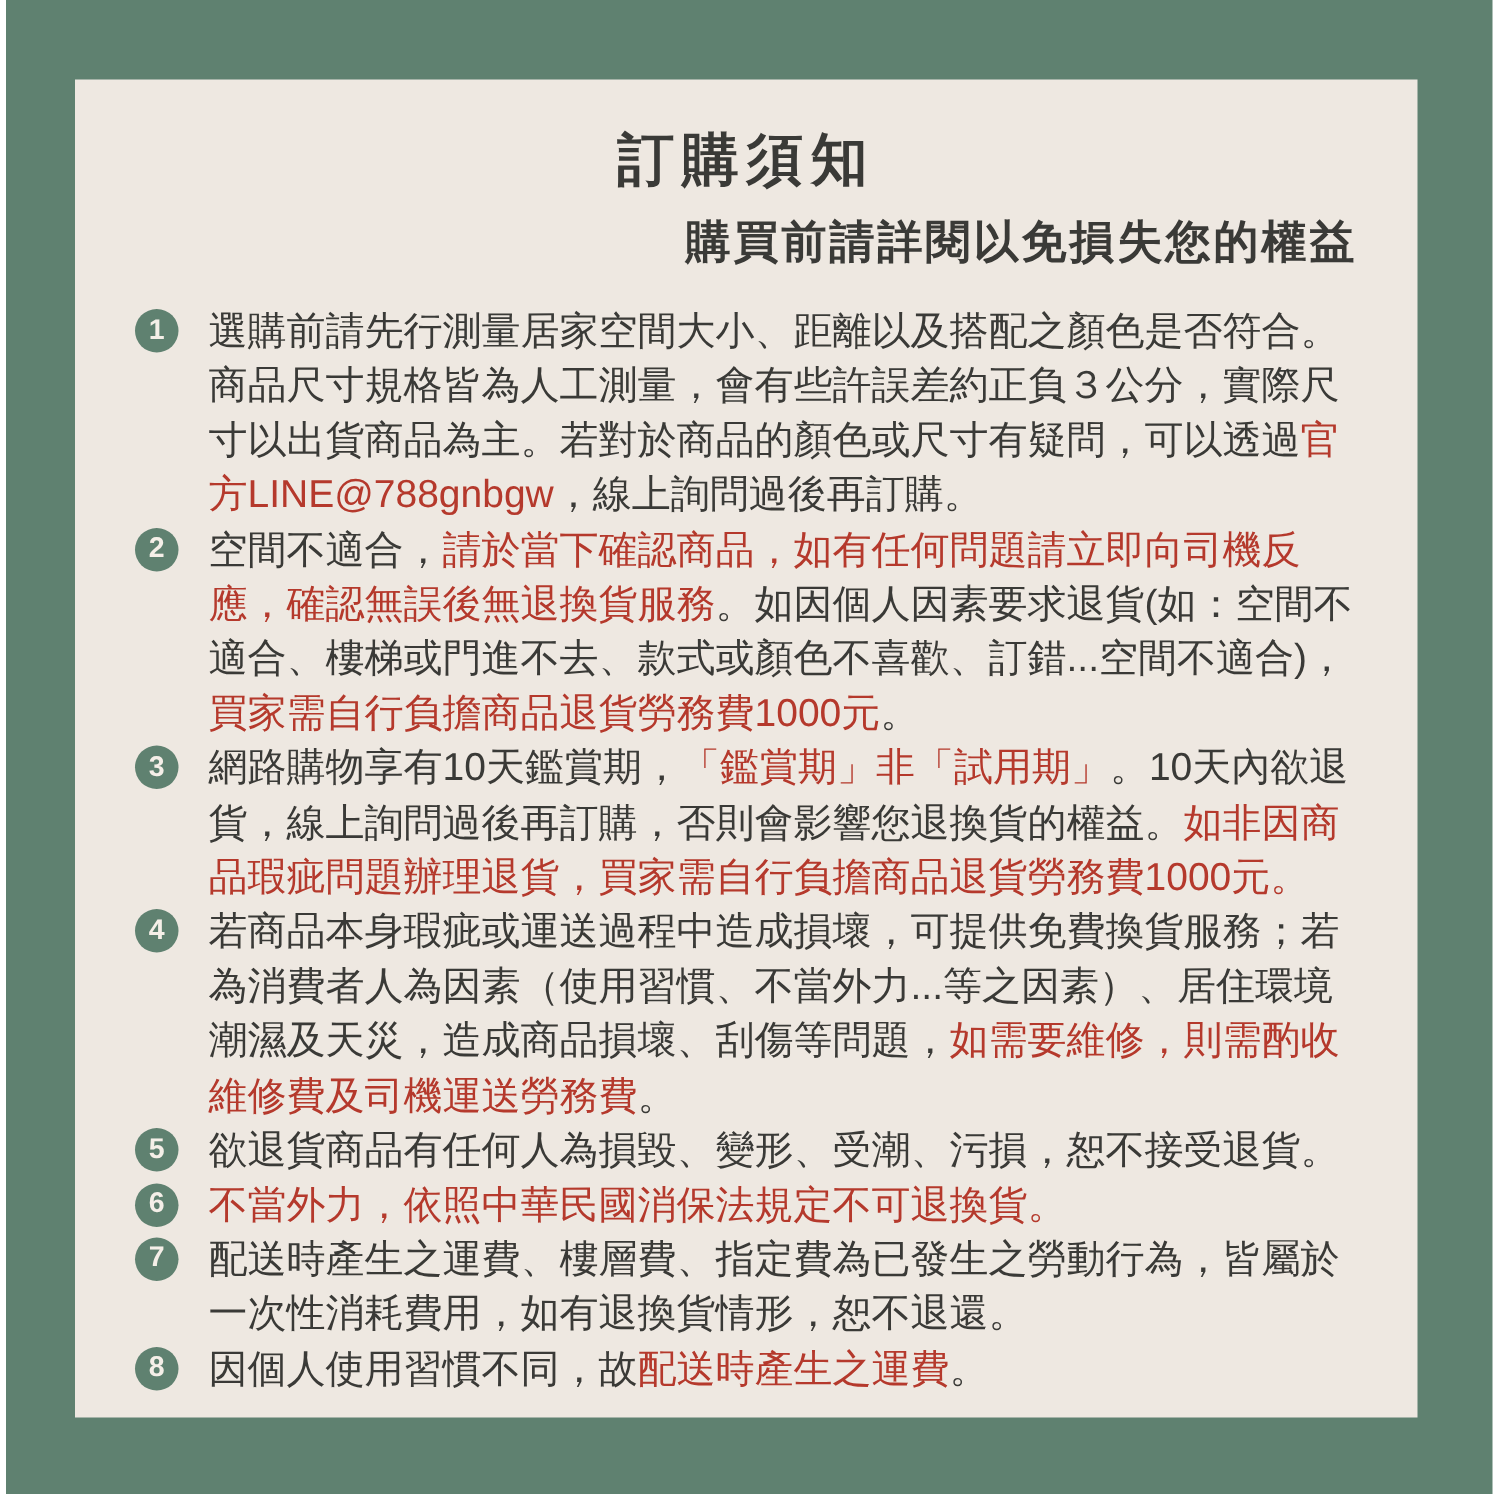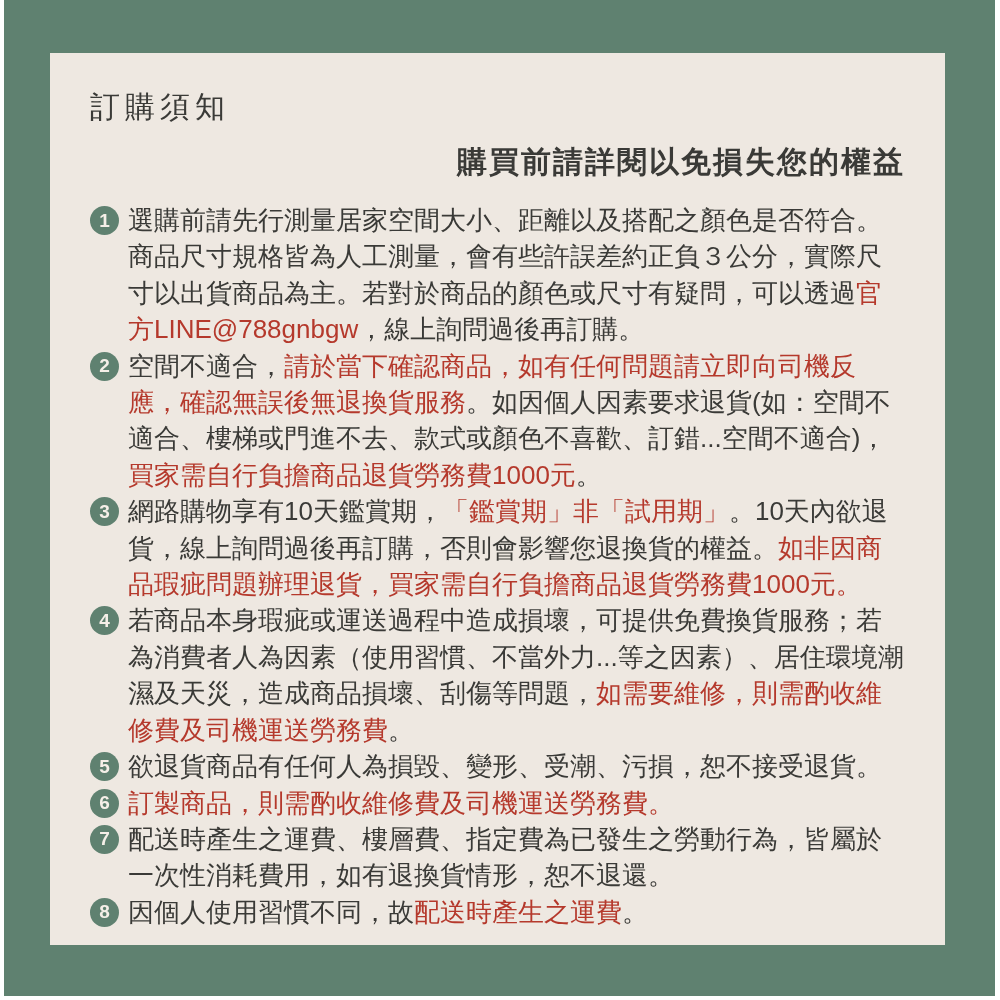--- a/index.html
+++ b/index.html
@@ -18,39 +18,39 @@
     color:var(--dark);
   }
   .page{position:relative;width:1000px;height:1000px;background:var(--outer);overflow:hidden;}
   .frame{position:absolute;left:4px;top:0;right:5px;bottom:4px;background:var(--green);}
   .content{
     position:absolute;left:46px;top:53px;width:895px;height:892px;
     background:var(--cream);box-sizing:border-box;
     padding:30px 40px 0 40px;
   }
   .title{
-    margin:0;text-align:left;
-    font-size:30px;line-height:48px;font-weight:normal;
+    margin:0;text-align:center;
+    font-size:38px;line-height:48px;font-weight:bold;
     letter-spacing:5px;color:var(--dark);
   }
   .subtitle{
     margin:14px 0 0 0;text-align:right;
     font-size:30px;line-height:34px;font-weight:bold;
     letter-spacing:2px;color:var(--dark);
   }
   .notice-list{list-style:none;margin:23px 0 0 0;padding:0;}
   .notice-item{display:flex;align-items:flex-start;}
   .badge{
     flex:0 0 29px;width:29px;height:29px;border-radius:50%;
     margin-top:4px;background:var(--green);color:var(--badge-num);
     font-size:19px;font-weight:bold;
     display:flex;align-items:center;justify-content:center;
   }
   .item-text{
-    flex:1;margin:0 0 0 9px;
+    flex:1;margin:0 0 0 20px;
     font-size:26px;line-height:36.4px;color:var(--dark);
     word-break:break-word;
   }
   .seg-red{color:var(--red);}
 </style>
 </head>
 <body>
 
 <div class="page">
   <div class="frame">
@@ -73,21 +73,21 @@
           <li class="notice-item">
             <span class="badge">4</span>
             <p class="item-text"><span class="seg">若商品本身瑕疵或運送過程中造成損壞，可提供免費換貨服務；若為消費者人為因素（使用習慣、不當外力...等之因素）、居住環境潮濕及天災，造成商品損壞、刮傷等問題，</span><span class="seg seg-red">如需要維修，則需酌收維修費及司機運送勞務費</span><span class="seg">。</span></p>
           </li>
           <li class="notice-item">
             <span class="badge">5</span>
             <p class="item-text"><span class="seg">欲退貨商品有任何人為損毀、變形、受潮、污損，恕不接受退貨。</span></p>
           </li>
           <li class="notice-item">
             <span class="badge">6</span>
-            <p class="item-text"><span class="seg seg-red">訂製商品，則需酌收維修費及司機運送勞務費。</span></p>
+            <p class="item-text"><span class="seg seg-red">不當外力，依照中華民國消保法規定不可退換貨。</span></p>
           </li>
           <li class="notice-item">
             <span class="badge">7</span>
             <p class="item-text"><span class="seg">配送時產生之運費、樓層費、指定費為已發生之勞動行為，皆屬於一次性消耗費用，如有退換貨情形，恕不退還。</span></p>
           </li>
           <li class="notice-item">
             <span class="badge">8</span>
             <p class="item-text"><span class="seg">因個人使用習慣不同，故</span><span class="seg seg-red">配送時產生之運費</span><span class="seg">。</span></p>
           </li>
         </ol>

